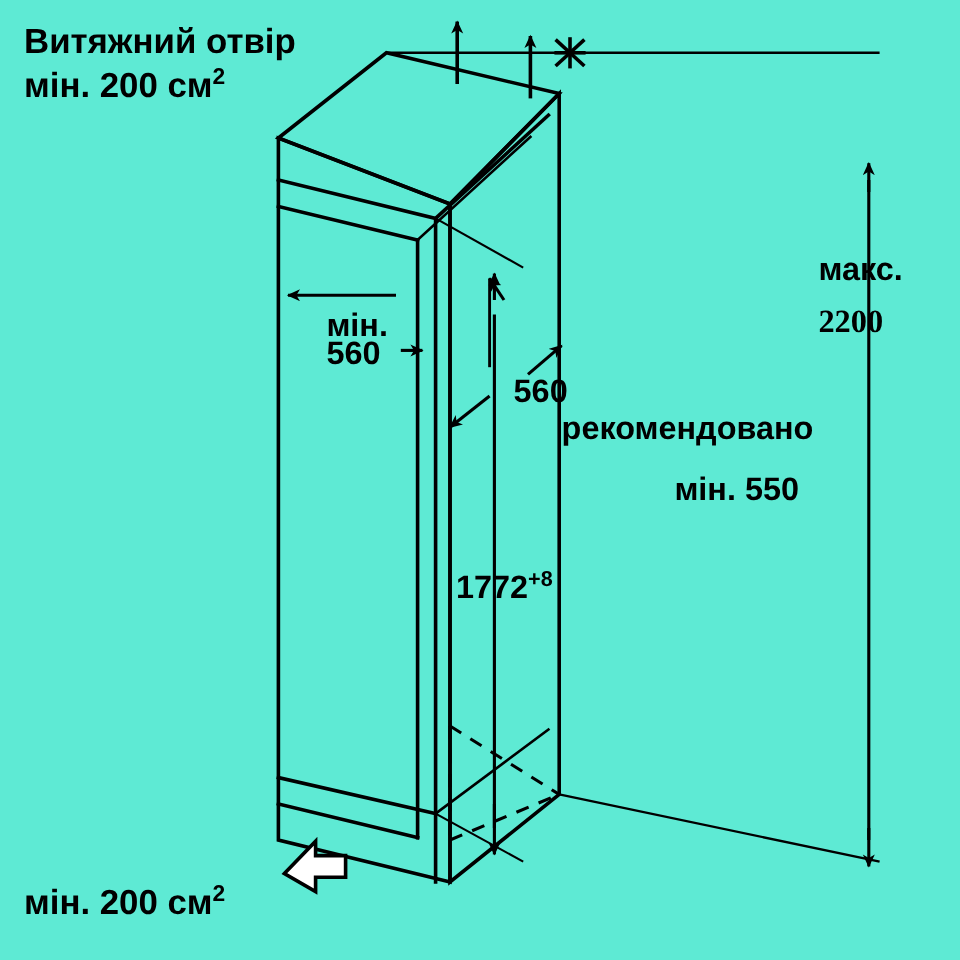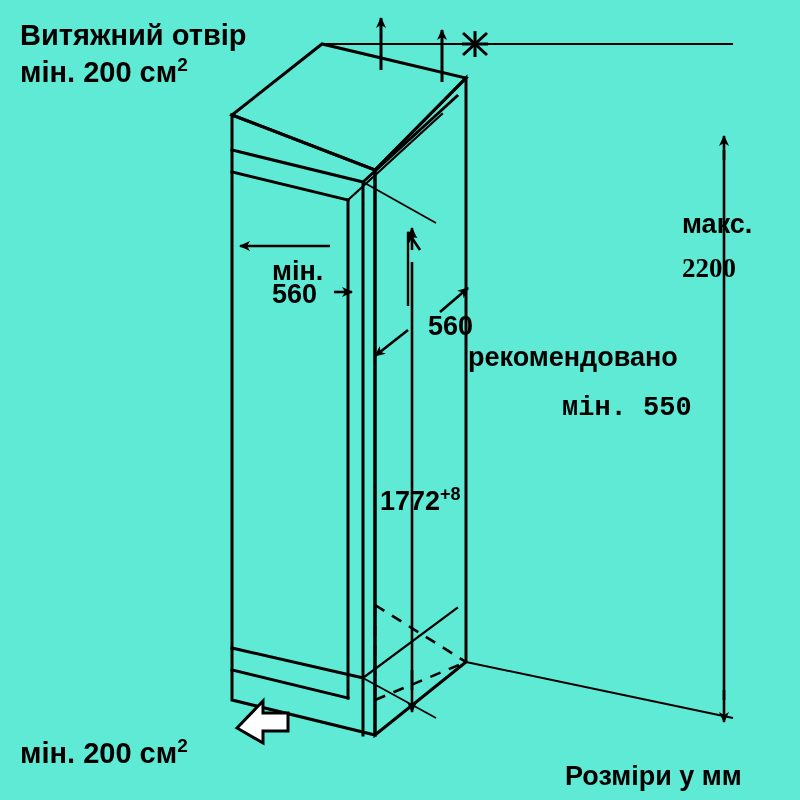--- a/index.html
+++ b/index.html
@@ -135,24 +135,23 @@
   </svg>
 
   <div class="lbl big" style="left:20px; top:18px;">Витяжний отвір</div>
   <div class="lbl big" style="left:20px; top:53px;"><span>мін. 200 см</span><span class="sup">2</span></div>
 
   <div class="lbl med" style="left:272px; top:243px;margin-top:12px;">мін.</div>
   <div class="lbl med" style="left:272px; top:278px;">560</div>
 
   <div class="lbl med" style="left:428px; top:310px;">560</div>
   <div class="lbl med" style="left:428px; top:341px;margin-left:40px;">рекомендовано</div>
-  <div class="lbl med" style="left:562px; top:392px;font-family:Liberation Mono, monospace;">мін. 550</div>
+  <div class="lbl med" style="left:562px; top:392px;">мін. 550</div>
 
-  <div class="lbl med" style="left:380px; top:484px;"><span>1772</span><span class="supsm">+8</span></div>
+  <div class="lbl med" style="left:380px; top:472px;"><span>1772</span><span class="supsm">+8</span></div>
 
   <div class="lbl med" style="left:682px; top:208px;">макс.</div>
   <div class="lbl med" style="left:682px; top:252px;font-family:Liberation Serif, serif;">2200</div>
 
   <div class="lbl big" style="left:20px; top:734px;"><span>мін. 200 см</span><span class="sup">2</span></div>
 
-  <div class="lbl med" style="left:565px; top:760px;">Розміри у мм</div>
 
 </div>
 
 </body></html>

